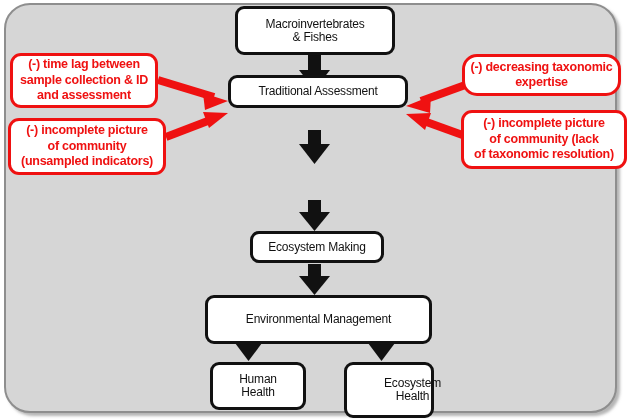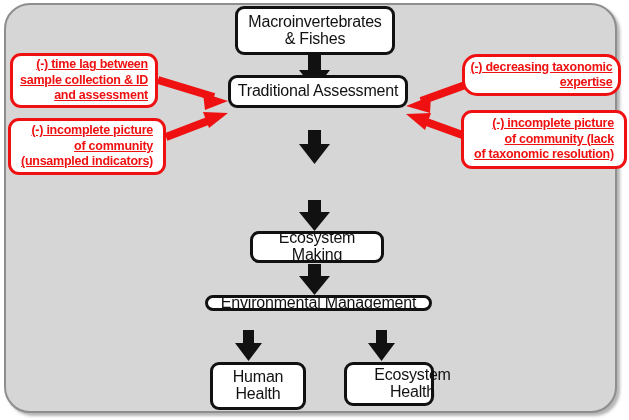--- a/index.html
+++ b/index.html
@@ -41,44 +41,43 @@
     position: absolute;
     background: #ffffff;
     border: 3px solid #111111;
     border-radius: 9px;
     box-sizing: border-box;
     display: flex;
     align-items: center;
     justify-content: center;
     text-align: center;
     color: #111111;
-    font-size: 16px;
+    font-size: 12px;
     line-height: 1.06;
     letter-spacing: -0.2px;
     white-space: pre-line;
   }
   
   .redbox {
     position: absolute;
     background: #ffffff;
     border: 3px solid #ef1111;
     border-radius: 11px;
     box-sizing: border-box;
     display: flex;
     align-items: center;
     justify-content: center;
-    text-align: right;
+    text-align: center;
     color: #ef1111;
     font-size: 12.5px;
     font-weight: bold;
     line-height: 1.24;
     letter-spacing: -0.25px;
     white-space: pre-line;
     z-index: 3;
-    text-decoration: underline;
   }
 </style>
 </head>
 <body>
 
 <div id="canvas">
 
   <div id="panel"></div>
 
   <svg id="arrows" viewBox="0 0 629 420" xmlns="http://www.w3.org/2000/svg">
@@ -135,26 +134,26 @@
   </svg>
 
   <div class="flowbox" style="left:235px; top:6px; width:160px; height:49px;">Macroinvertebrates
 &amp; Fishes</div>
 
   <div class="flowbox" style="left:228px; top:75px; width:180px; height:33px;">Traditional Assessment</div>
 
 
   <div class="flowbox" style="left:250px; top:231px; width:134px; height:32px;">Ecosystem Making</div>
 
-  <div class="flowbox" style="left:205px; top:295px; width:227px; height:16px;">Environmental Management</div>
+  <div class="flowbox" style="left:205px; top:295px; width:227px; height:49px;">Environmental Management</div>
 
   <div class="flowbox" style="left:210px; top:362px; width:96px; height:48px;">Human
 Health</div>
 
-  <div class="flowbox" style="left:344px; top:362px; width:90px; height:44px;padding-left:47px;">Ecosystem
+  <div class="flowbox" style="left:344px; top:362px; width:90px; height:56px;padding-left:47px;">Ecosystem
 Health</div>
 
   <div class="redbox" style="left:10px; top:53px; width:148px; height:55px;">(-) time lag between
 sample collection  &amp; ID
 and assessment</div>
 
   <div class="redbox" style="left:8px; top:118px; width:158px; height:57px;">(-) incomplete picture
 of community
 (unsampled indicators)</div>
 

